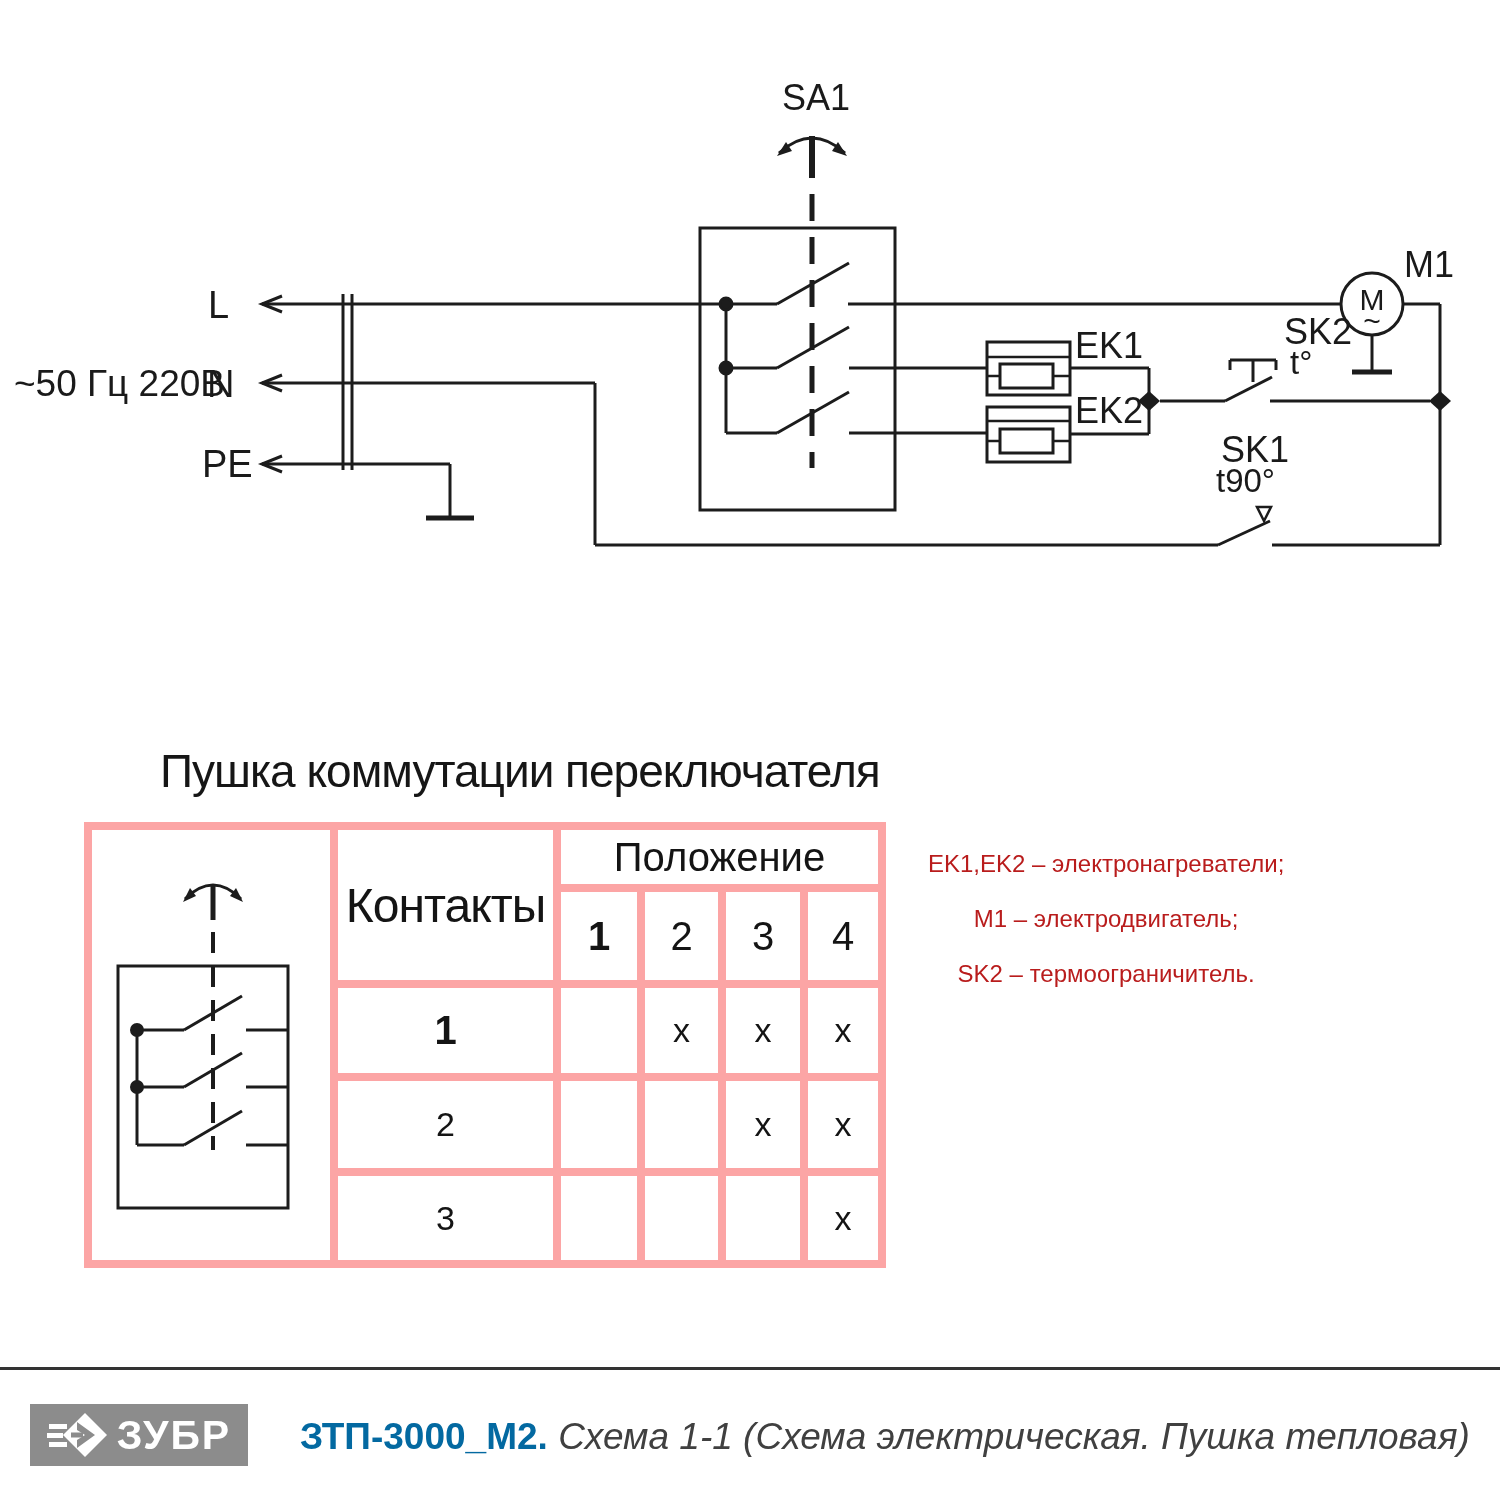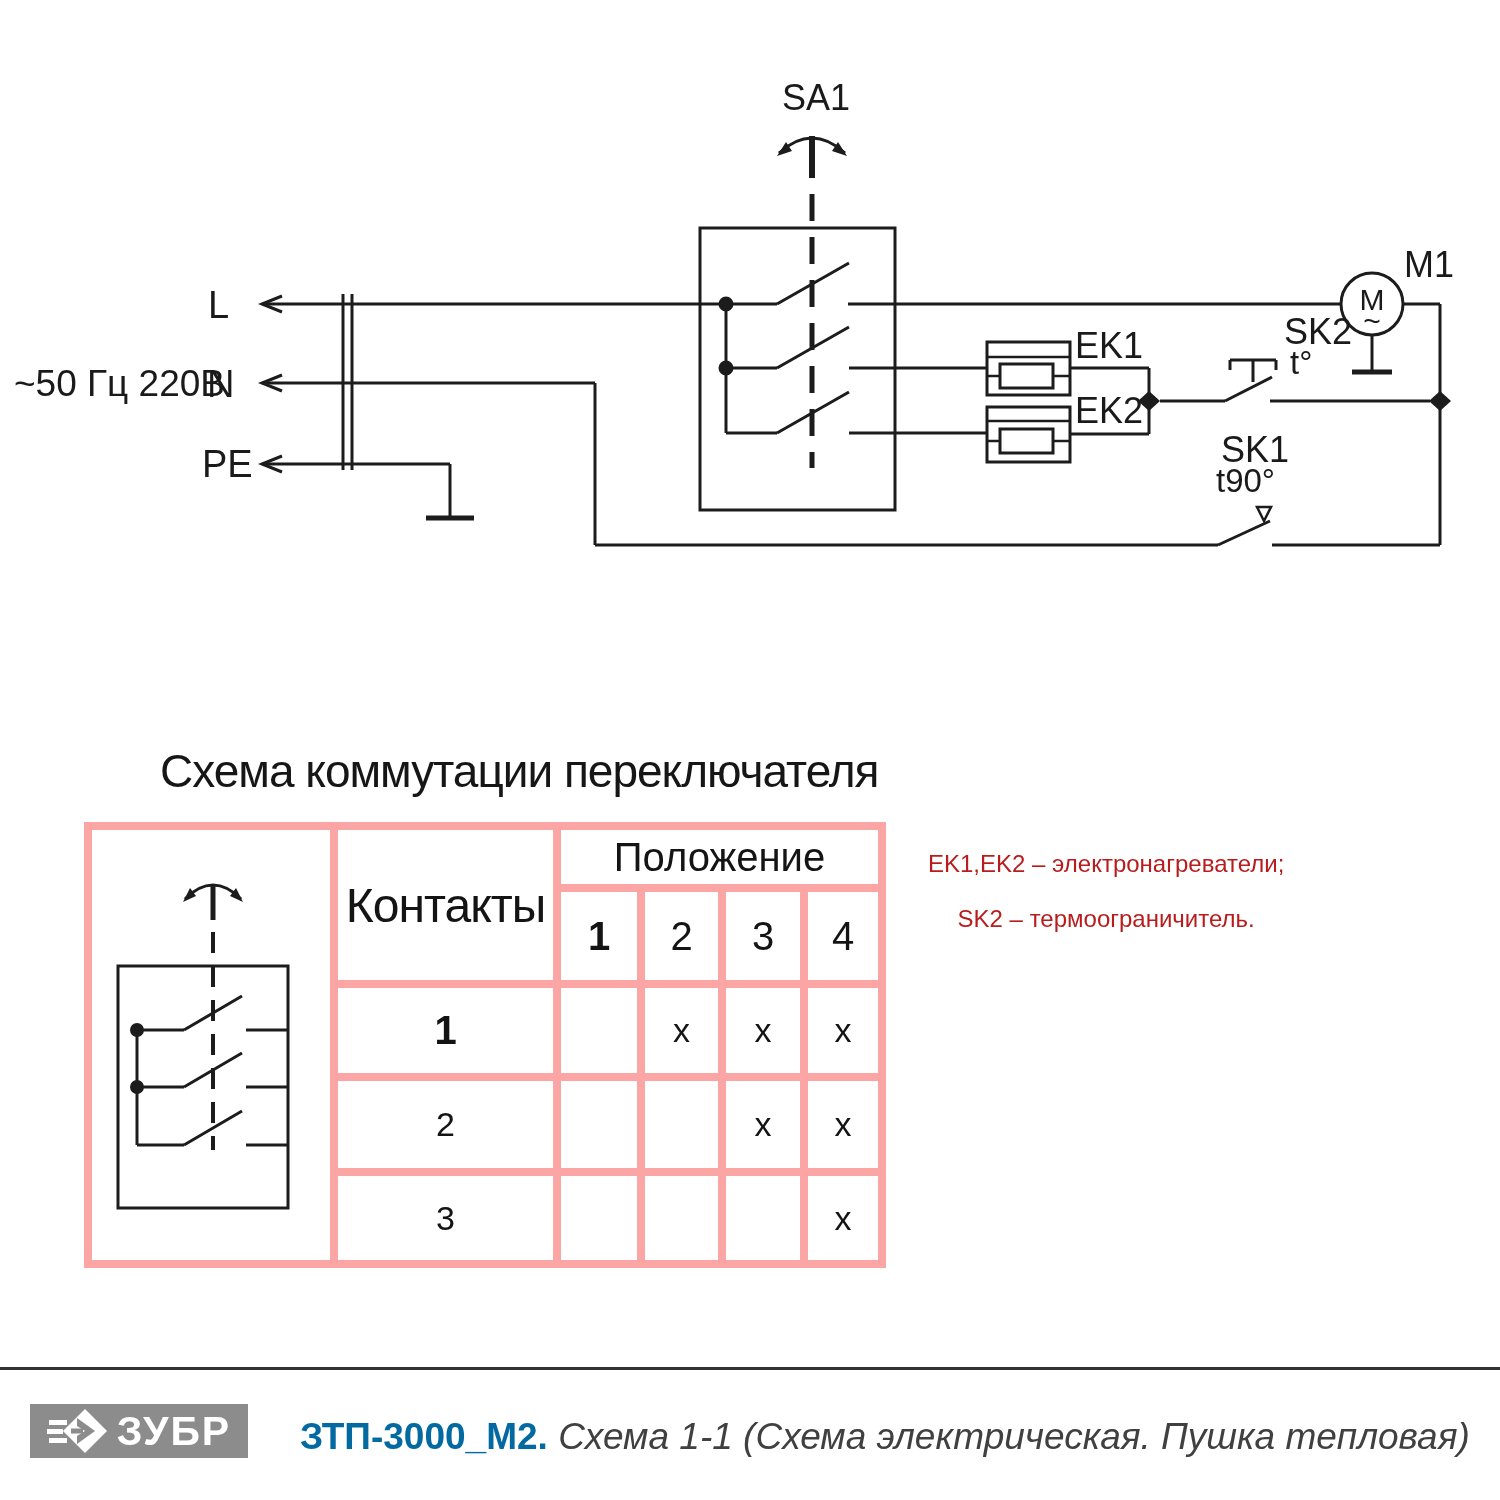--- a/index.html
+++ b/index.html
@@ -31,21 +31,21 @@
   td.mark-cell{font-size:34px;}
   td.first-pos-col{border-left:6px solid #101010;}
 
   
   .legend{position:absolute;left:928px;top:836px;z-index:1;}
   .legend .legend-item{font-size:24px;line-height:55px;color:#b91c1c;white-space:nowrap;text-align:center;}
 
   
   .footer-separator{position:absolute;left:0;top:1367px;width:1500px;height:3px;
                     background:#333333;}
-  .brand-logo{position:absolute;left:30px;top:1404px;width:218px;height:54px;
+  .brand-logo{position:absolute;left:30px;top:1404px;width:218px;height:62px;
               background:#8c8c8c;display:flex;align-items:center;justify-content:center;
               gap:8px;}
   .brand-logo .brand-text{color:#ffffff;font-weight:bold;font-size:41px;
                           letter-spacing:2px;line-height:1;}
   .footer-caption{position:absolute;left:300px;top:1416px;font-size:37px;
                   white-space:nowrap;}
   .footer-caption .model{font-weight:bold;color:#0369a1;}
   .footer-caption .descr{color:#404040;font-style:italic;}
 </style>
 </head>
@@ -184,21 +184,21 @@
   <text x="1075" y="423" font-size="36">EK2</text>
   <text x="1404" y="277" font-size="36">M1</text>
   <text x="1372" y="310" font-size="30" text-anchor="middle">M</text>
   <text x="1372" y="331" font-size="30" text-anchor="middle">~</text>
   <text x="1284" y="344" font-size="36">SK2</text>
   <text x="1290" y="374" font-size="33">t°</text>
   <text x="1221" y="462" font-size="36">SK1</text>
   <text x="1216" y="492" font-size="33">t90°</text>
 </svg>
 
-<div class="section-title">Схема коммутации переключателя</div>
+<div class="section-title">Пушка коммутации переключателя</div>
 
 <table class="comm">
   <colgroup>
     <col style="width:246px">
       <col style="width:223px">
       <col style="width:84px">
     <col style="width:81px">
       <col style="width:82px">
       <col style="width:78px">
   </colgroup>
@@ -233,20 +233,21 @@
     <td class="mark-cell first-pos-col"></td>
     <td class="mark-cell"></td>
     <td class="mark-cell"></td>
     <td class="mark-cell">x</td>
   </tr>
 </tbody>
   </table>
 
 <div class="legend">
   <div class="legend-item">EK1,EK2 – электронагреватели;</div>
+  <div class="legend-item">M1 – электродвигатель;</div>
   <div class="legend-item">SK2 – термоограничитель.</div>
 </div>
 
 <div class="footer-separator"></div>
 
 <div class="brand-logo">
   <svg width="62" height="46" viewBox="0 0 62 46">
     <rect x="2" y="12" width="18" height="5" fill="#ffffff"></rect>
     <rect x="0" y="21" width="16" height="5" fill="#ffffff"></rect>
     <rect x="2" y="30" width="18" height="5" fill="#ffffff"></rect>

